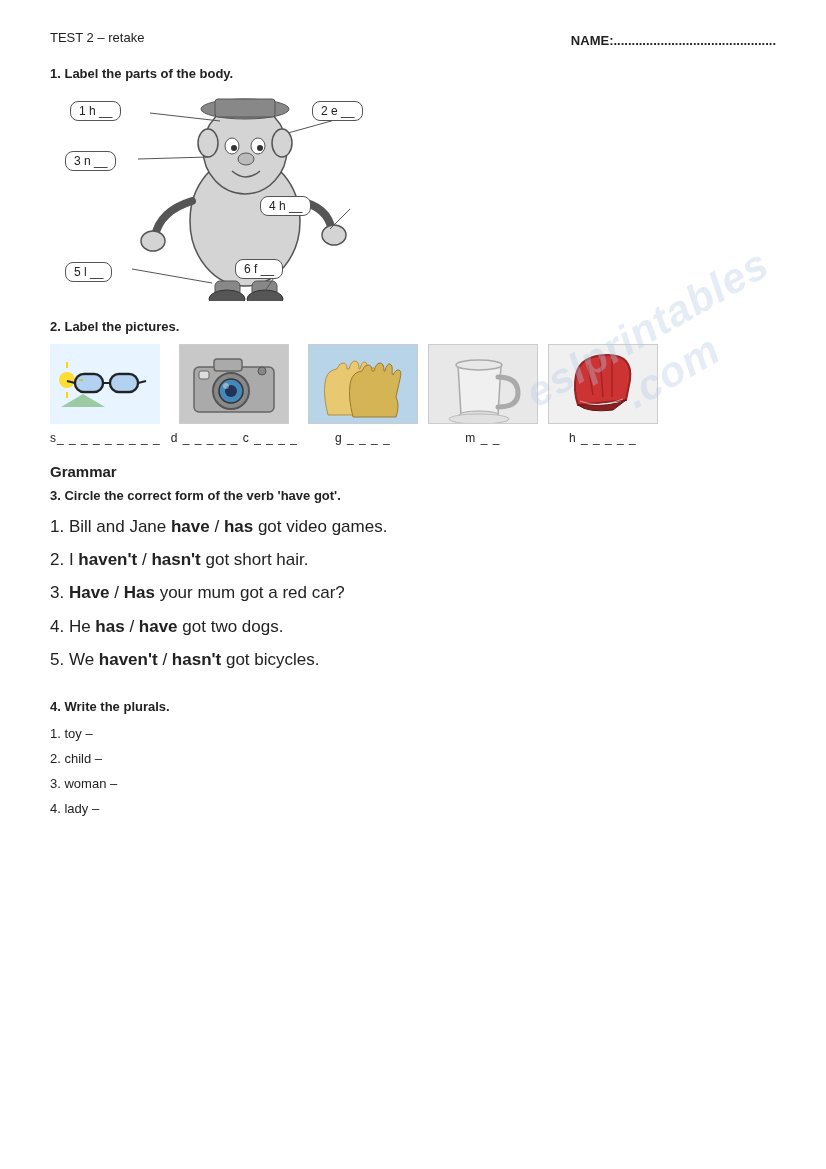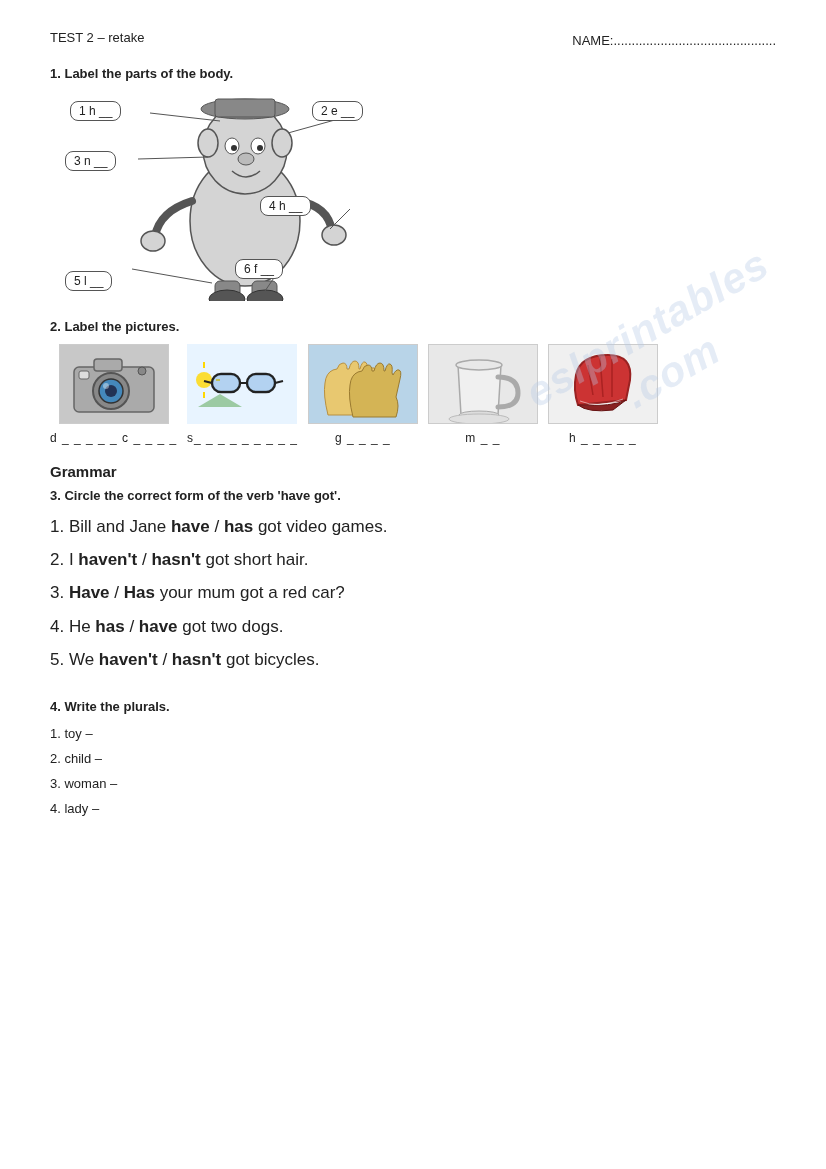--- a/index.html
+++ b/index.html
@@ -16,20 +16,21 @@
     .page-title {
       font-size: 13px;
       font-weight: normal;
       margin-bottom: 6px;
     }
     .name-line {
       text-align: right;
       font-size: 13px;
       margin-bottom: 18px;
       margin-top: -18px;
+      font-weight: bold;
     }
     .section-heading {
       font-size: 15px;
       font-weight: bold;
       margin-bottom: 8px;
       margin-top: 10px;
     }
     .question-heading {
       font-size: 13px;
       font-weight: bold;
@@ -49,21 +50,21 @@
       border-radius: 8px;
       padding: 2px 8px;
       font-size: 12px;
       white-space: nowrap;
     }
     
     .lb1 { top: 10px; left: 10px; }
     .lb2 { top: 10px; left: 252px; }
     .lb3 { top: 60px; left: 5px; }
     .lb4 { top: 105px; left: 200px; }
-    .lb5 { top: 180px; left: 5px; }
+    .lb5 { top: 171px; left: 5px; }
     .lb6 { top: 168px; left: 175px; }
 
     .pictures-row {
       display: flex;
       align-items: flex-end;
       gap: 10px;
       margin-bottom: 10px;
       margin-top: 8px;
     }
     .pic-item {
@@ -193,42 +194,20 @@
     <div class="label-bubble lb4">4 h __</div>
     <div class="label-bubble lb5">5 l __</div>
     <div class="label-bubble lb6">6 f __</div>
   </div>
 
   <div class="question-heading" style="margin-top:10px;">2. Label the pictures.</div>
 
   <div class="pictures-row">
 
     <div class="pic-item">
-      <div class="pic-box" style="background:#c8c8c8;">
-        <svg class="camera-svg" viewBox="0 0 90 70">
-
-          <rect x="5" y="18" width="80" height="45" rx="5" fill="#aaa" stroke="#666" stroke-width="1.5"></rect>
-
-          <rect x="25" y="10" width="28" height="12" rx="3" fill="#aaa" stroke="#666" stroke-width="1.5"></rect>
-
-          <circle cx="42" cy="42" r="18" fill="#888" stroke="#555" stroke-width="2"></circle>
-
-          <circle cx="42" cy="42" r="12" fill="#4488bb" stroke="#333" stroke-width="1.5"></circle>
-          <circle cx="42" cy="42" r="6" fill="#223355"></circle>
-          <circle cx="37" cy="37" r="3" fill="rgba(255,255,255,0.4)"></circle>
-
-          <rect x="10" y="22" width="10" height="8" rx="2" fill="#ddd" stroke="#666" stroke-width="1"></rect>
-
-          <circle cx="73" cy="22" r="4" fill="#888" stroke="#555" stroke-width="1"></circle>
-        </svg>
-      </div>
-      <div class="pic-label">d _ _ _ _ _ c _ _ _ _</div>
-    </div>
-
-    <div class="pic-item">
       <div class="pic-box sunglasses-pic">
         <svg class="sunglasses-svg" viewBox="0 0 100 65">
 
           <circle cx="12" cy="28" r="8" fill="#FFD700" opacity="0.8"></circle>
           <line x1="12" y1="16" x2="12" y2="10" stroke="#FFD700" stroke-width="2"></line>
           <line x1="12" y1="40" x2="12" y2="46" stroke="#FFD700" stroke-width="2"></line>
           <line x1="0" y1="28" x2="-4" y2="28" stroke="#FFD700" stroke-width="2"></line>
           <line x1="24" y1="28" x2="28" y2="28" stroke="#FFD700" stroke-width="2"></line>
 
           <rect x="20" y="22" width="28" height="18" rx="9" fill="none" stroke="#222" stroke-width="2.5"></rect>
@@ -237,20 +216,42 @@
           <line x1="20" y1="31" x2="12" y2="29" stroke="#222" stroke-width="2"></line>
           <line x1="83" y1="31" x2="91" y2="29" stroke="#222" stroke-width="2"></line>
 
           <rect x="21" y="23" width="26" height="16" rx="8" fill="rgba(100,160,220,0.4)"></rect>
           <rect x="56" y="23" width="26" height="16" rx="8" fill="rgba(100,160,220,0.4)"></rect>
 
           <polygon points="28,42 50,55 6,55" fill="#7cb87c" opacity="0.7"></polygon>
         </svg>
       </div>
       <div class="pic-label">s_ _ _ _ _ _ _ _ _</div>
+    </div>
+
+    <div class="pic-item">
+      <div class="pic-box" style="background:#c8c8c8;">
+        <svg class="camera-svg" viewBox="0 0 90 70">
+
+          <rect x="5" y="18" width="80" height="45" rx="5" fill="#aaa" stroke="#666" stroke-width="1.5"></rect>
+
+          <rect x="25" y="10" width="28" height="12" rx="3" fill="#aaa" stroke="#666" stroke-width="1.5"></rect>
+
+          <circle cx="42" cy="42" r="18" fill="#888" stroke="#555" stroke-width="2"></circle>
+
+          <circle cx="42" cy="42" r="12" fill="#4488bb" stroke="#333" stroke-width="1.5"></circle>
+          <circle cx="42" cy="42" r="6" fill="#223355"></circle>
+          <circle cx="37" cy="37" r="3" fill="rgba(255,255,255,0.4)"></circle>
+
+          <rect x="10" y="22" width="10" height="8" rx="2" fill="#ddd" stroke="#666" stroke-width="1"></rect>
+
+          <circle cx="73" cy="22" r="4" fill="#888" stroke="#555" stroke-width="1"></circle>
+        </svg>
+      </div>
+      <div class="pic-label">d _ _ _ _ _ c _ _ _ _</div>
     </div>
 
     <div class="pic-item">
       <div class="pic-box gloves-box">
         <svg width="100" height="78" viewBox="0 0 100 78">
 
           <path d="M15 70 Q10 50 12 38 Q13 28 20 25 L24 24 Q26 18 30 18 Q34 18 34 24 L36 24 Q38 16 42 16 Q46 16 46 24 L47 24 Q49 16 52 17 Q55 18 54 26 L55 28 Q58 22 61 23 Q64 24 62 32 L58 50 Q62 58 58 70 Z" fill="#e8c870" stroke="#b89040" stroke-width="1"></path>
 
           <path d="M40 72 Q35 52 37 40 Q38 30 45 27 L49 26 Q51 20 55 20 Q59 20 59 26 L61 26 Q63 18 67 18 Q71 18 71 26 L72 26 Q74 18 77 19 Q80 20 79 28 L80 30 Q83 24 86 25 Q89 26 87 34 L83 52 Q87 60 83 72 Z" fill="#d4b455" stroke="#9a7a30" stroke-width="1"></path>
         </svg>

